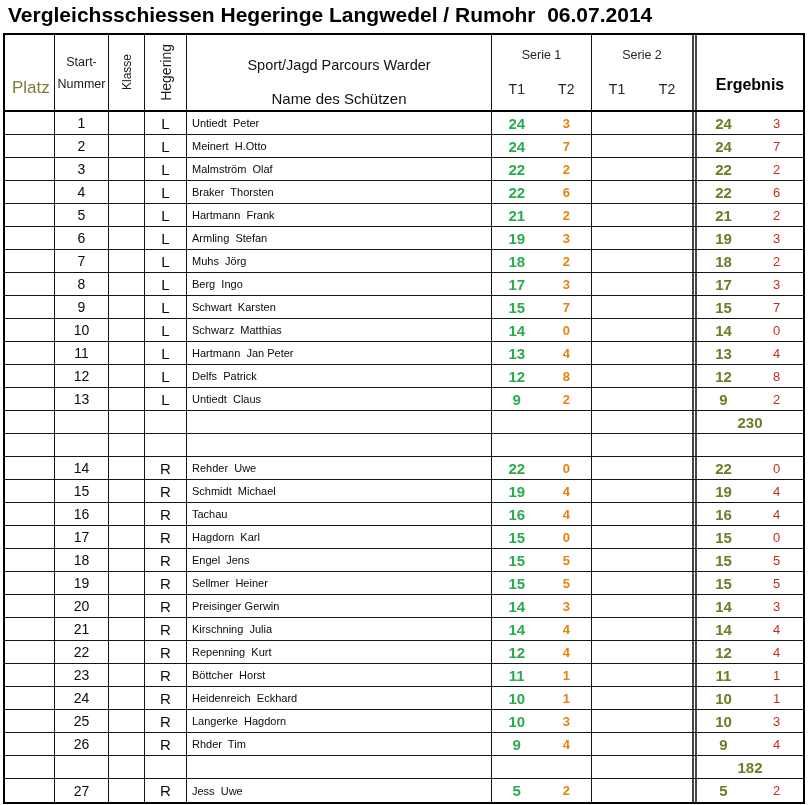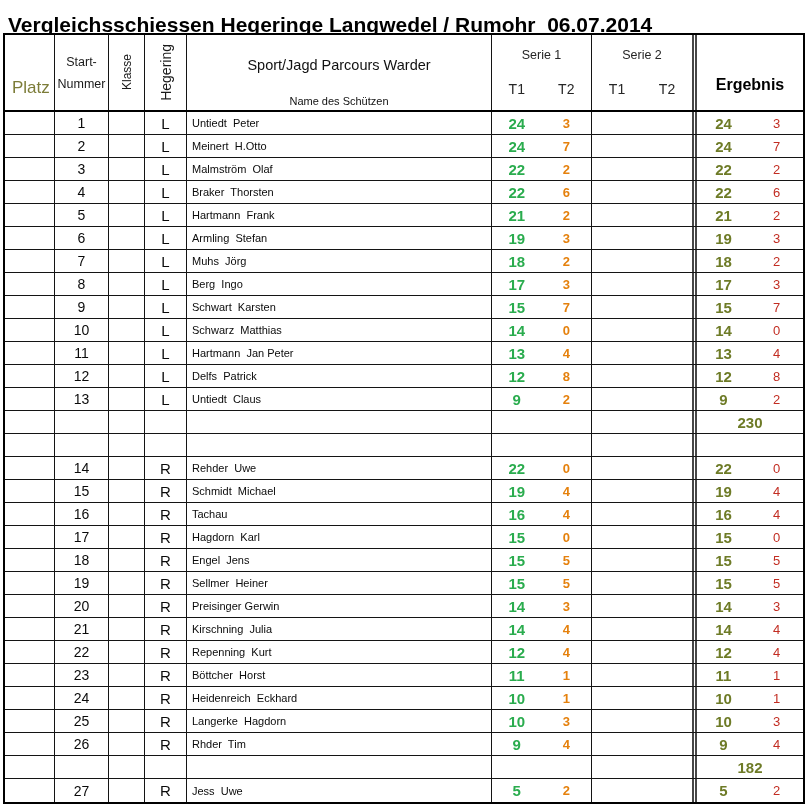--- a/index.html
+++ b/index.html
@@ -8,21 +8,21 @@
     --line: #141414;
   }
   html, body { background: #ffffff; }
   body {
     width: 809px; height: 805px;
     position: relative; overflow: hidden;
     font-family: "Liberation Sans", sans-serif;
     color: #0a0a0a;
   }
   .title {
-    position: absolute; top: 13px; left: 8px;
+    position: absolute; top: 3px; left: 8px;
     font-size: 21px; font-weight: bold; white-space: pre; color: #000;
   }
   .scoretable {
     position: absolute; top: 33px; left: 3px;
     width: 802px; border: 2px solid #000; background: #fff;
   }
   .thead {
     display: grid; grid-template-columns: var(--cols);
     height: 77px; border-bottom: 2px solid #000;
   }
@@ -45,21 +45,21 @@
   .h-platz { align-items: flex-end; justify-content: flex-start;
              padding: 12px 0 12px 7px; color: var(--platz_olive); font-size: 17px; }
   .h-start { flex-direction: column; justify-content: center;
              font-size: 12.5px; line-height: 22px; text-align: left; color: #1a1a1a; }
   .h-rot { justify-content: center; color: #1a1a1a; }
   .h-rot span { writing-mode: vertical-rl; transform: rotate(180deg); }
   .h-klasse { font-size: 12px; }
   .h-hegering { font-size: 14px; }
   .h-name { flex-direction: column; justify-content: space-between; align-items: center;
             padding: 22px 0 3px; font-size: 14.5px; color: #111; }
-  .h-name .sub { font-size: 11px; }
+  .h-name .sub { font-size: 15px; }
   .h-serie { flex-direction: column; justify-content: center; gap: 19px;
              align-items: stretch; text-align: center; color: #262626; font-size: 12.5px; }
   .h-serie .tt { display: flex; }
   .h-serie .tt span { width: 50%; font-size: 14px; text-align: center; }
   .h-erg { justify-content: center; padding-top: 24px;
            font-weight: bold; font-size: 16px; color: #000; }
   
   .d-start { justify-content: center; font-size: 14px; }
   .d-hegering { justify-content: center; font-size: 15px; }
   .d-name { padding-left: 5px; font-size: 11px; white-space: pre; }

